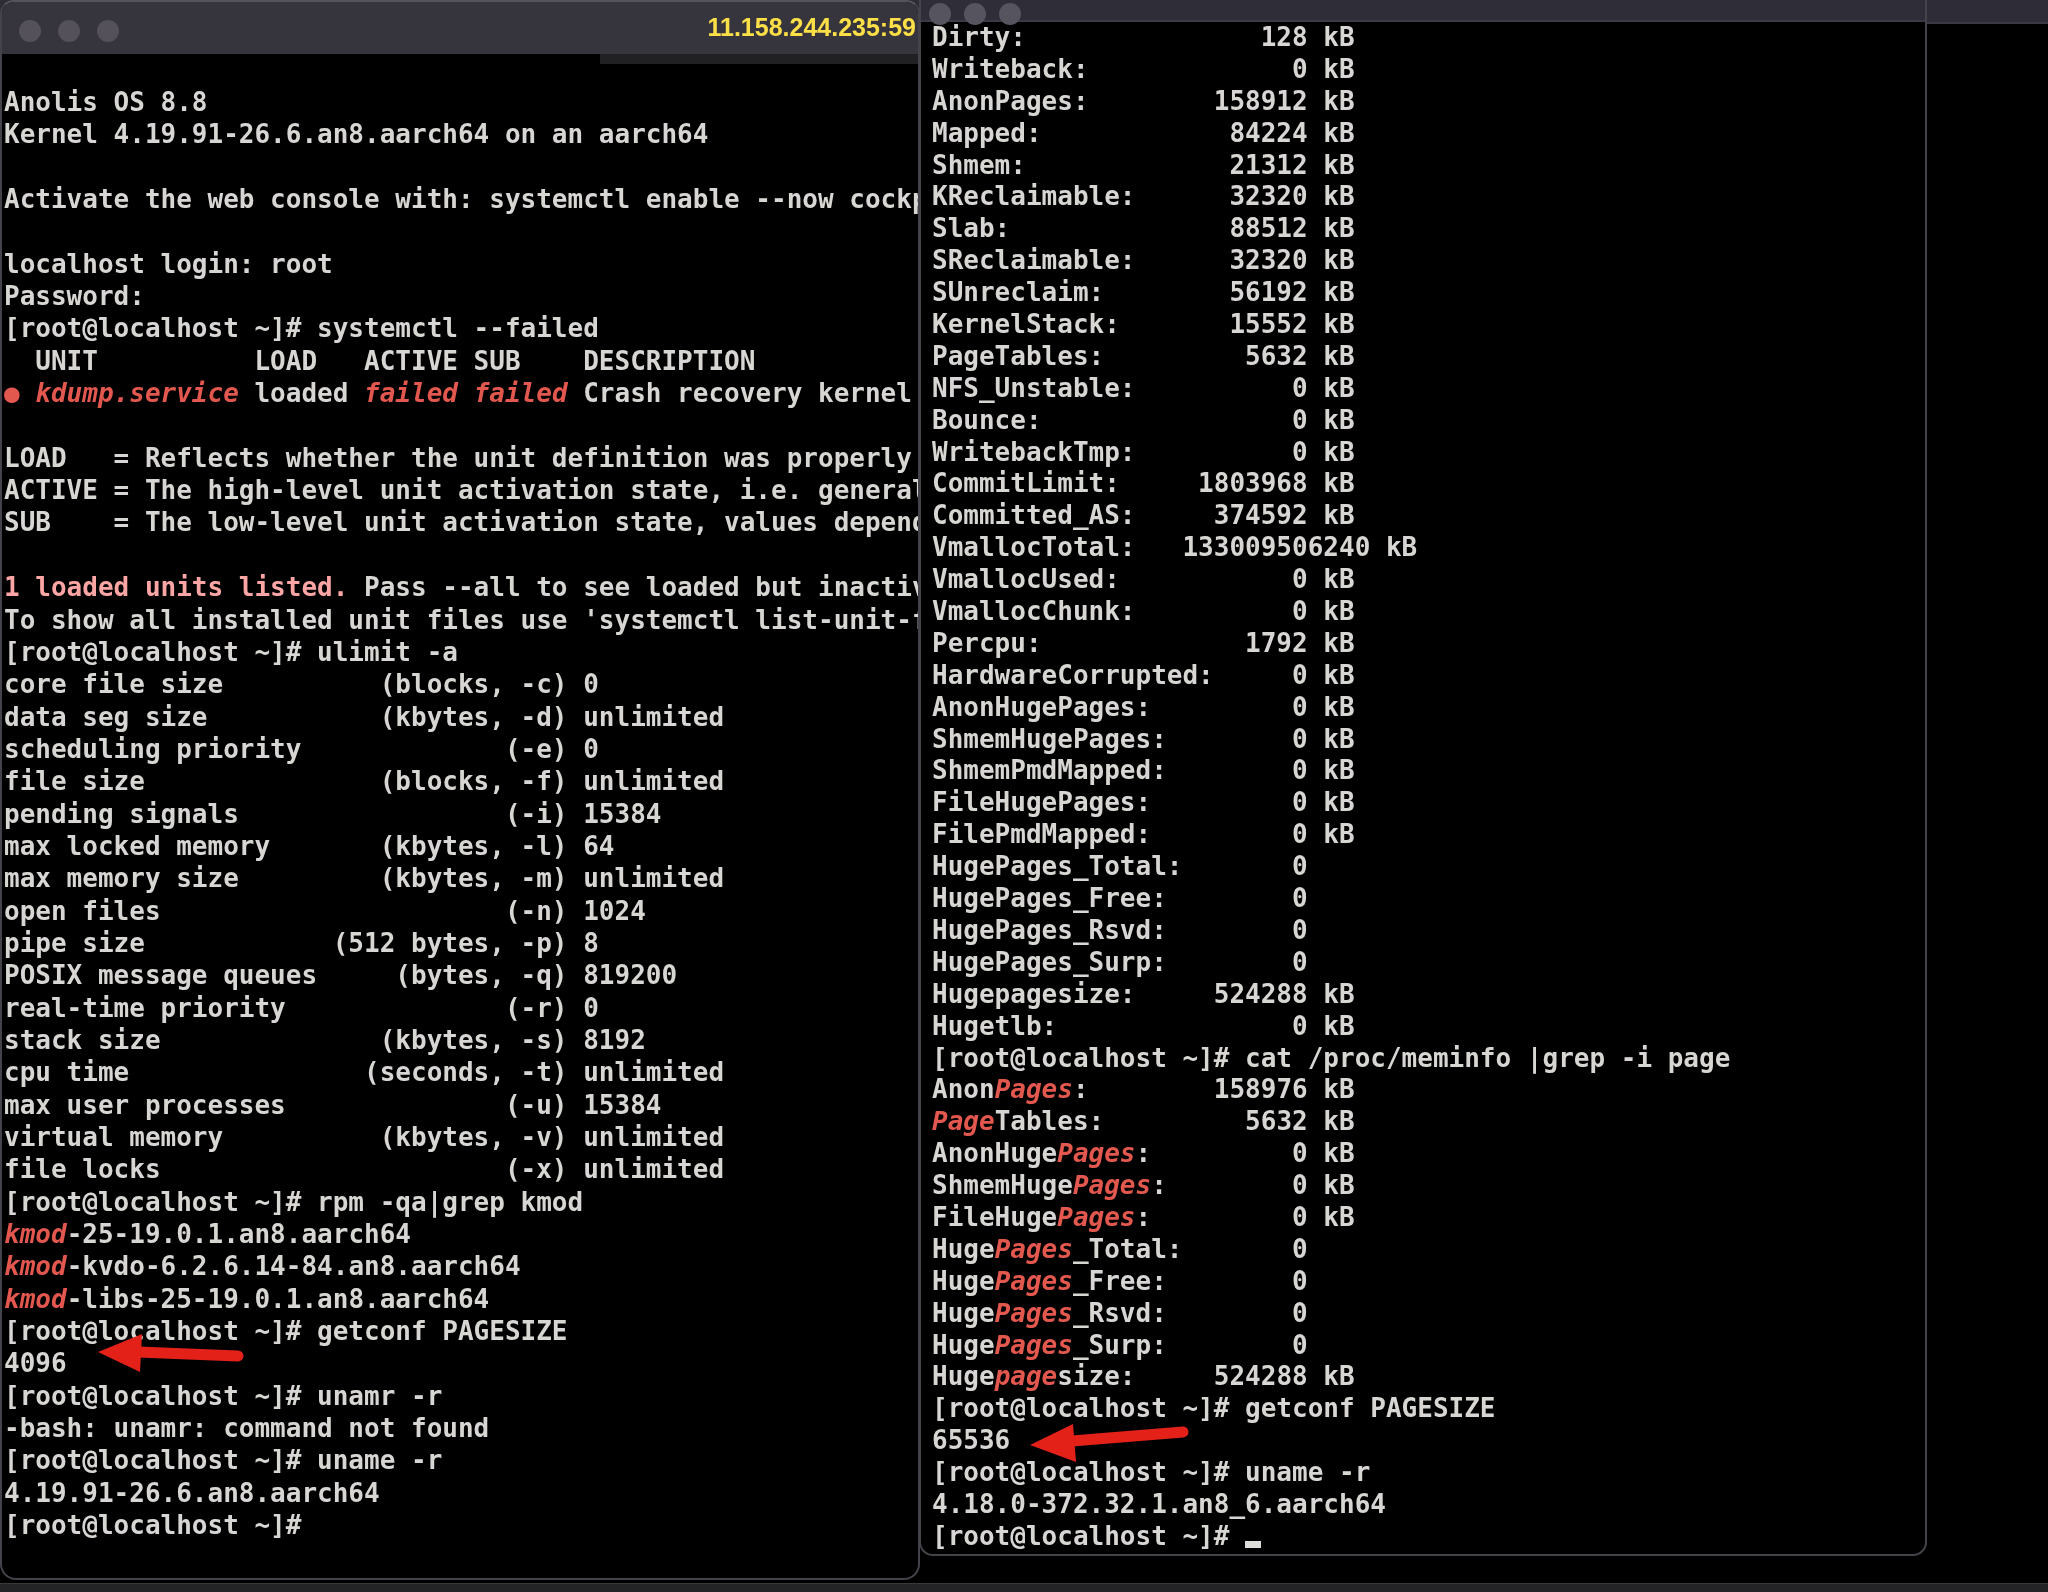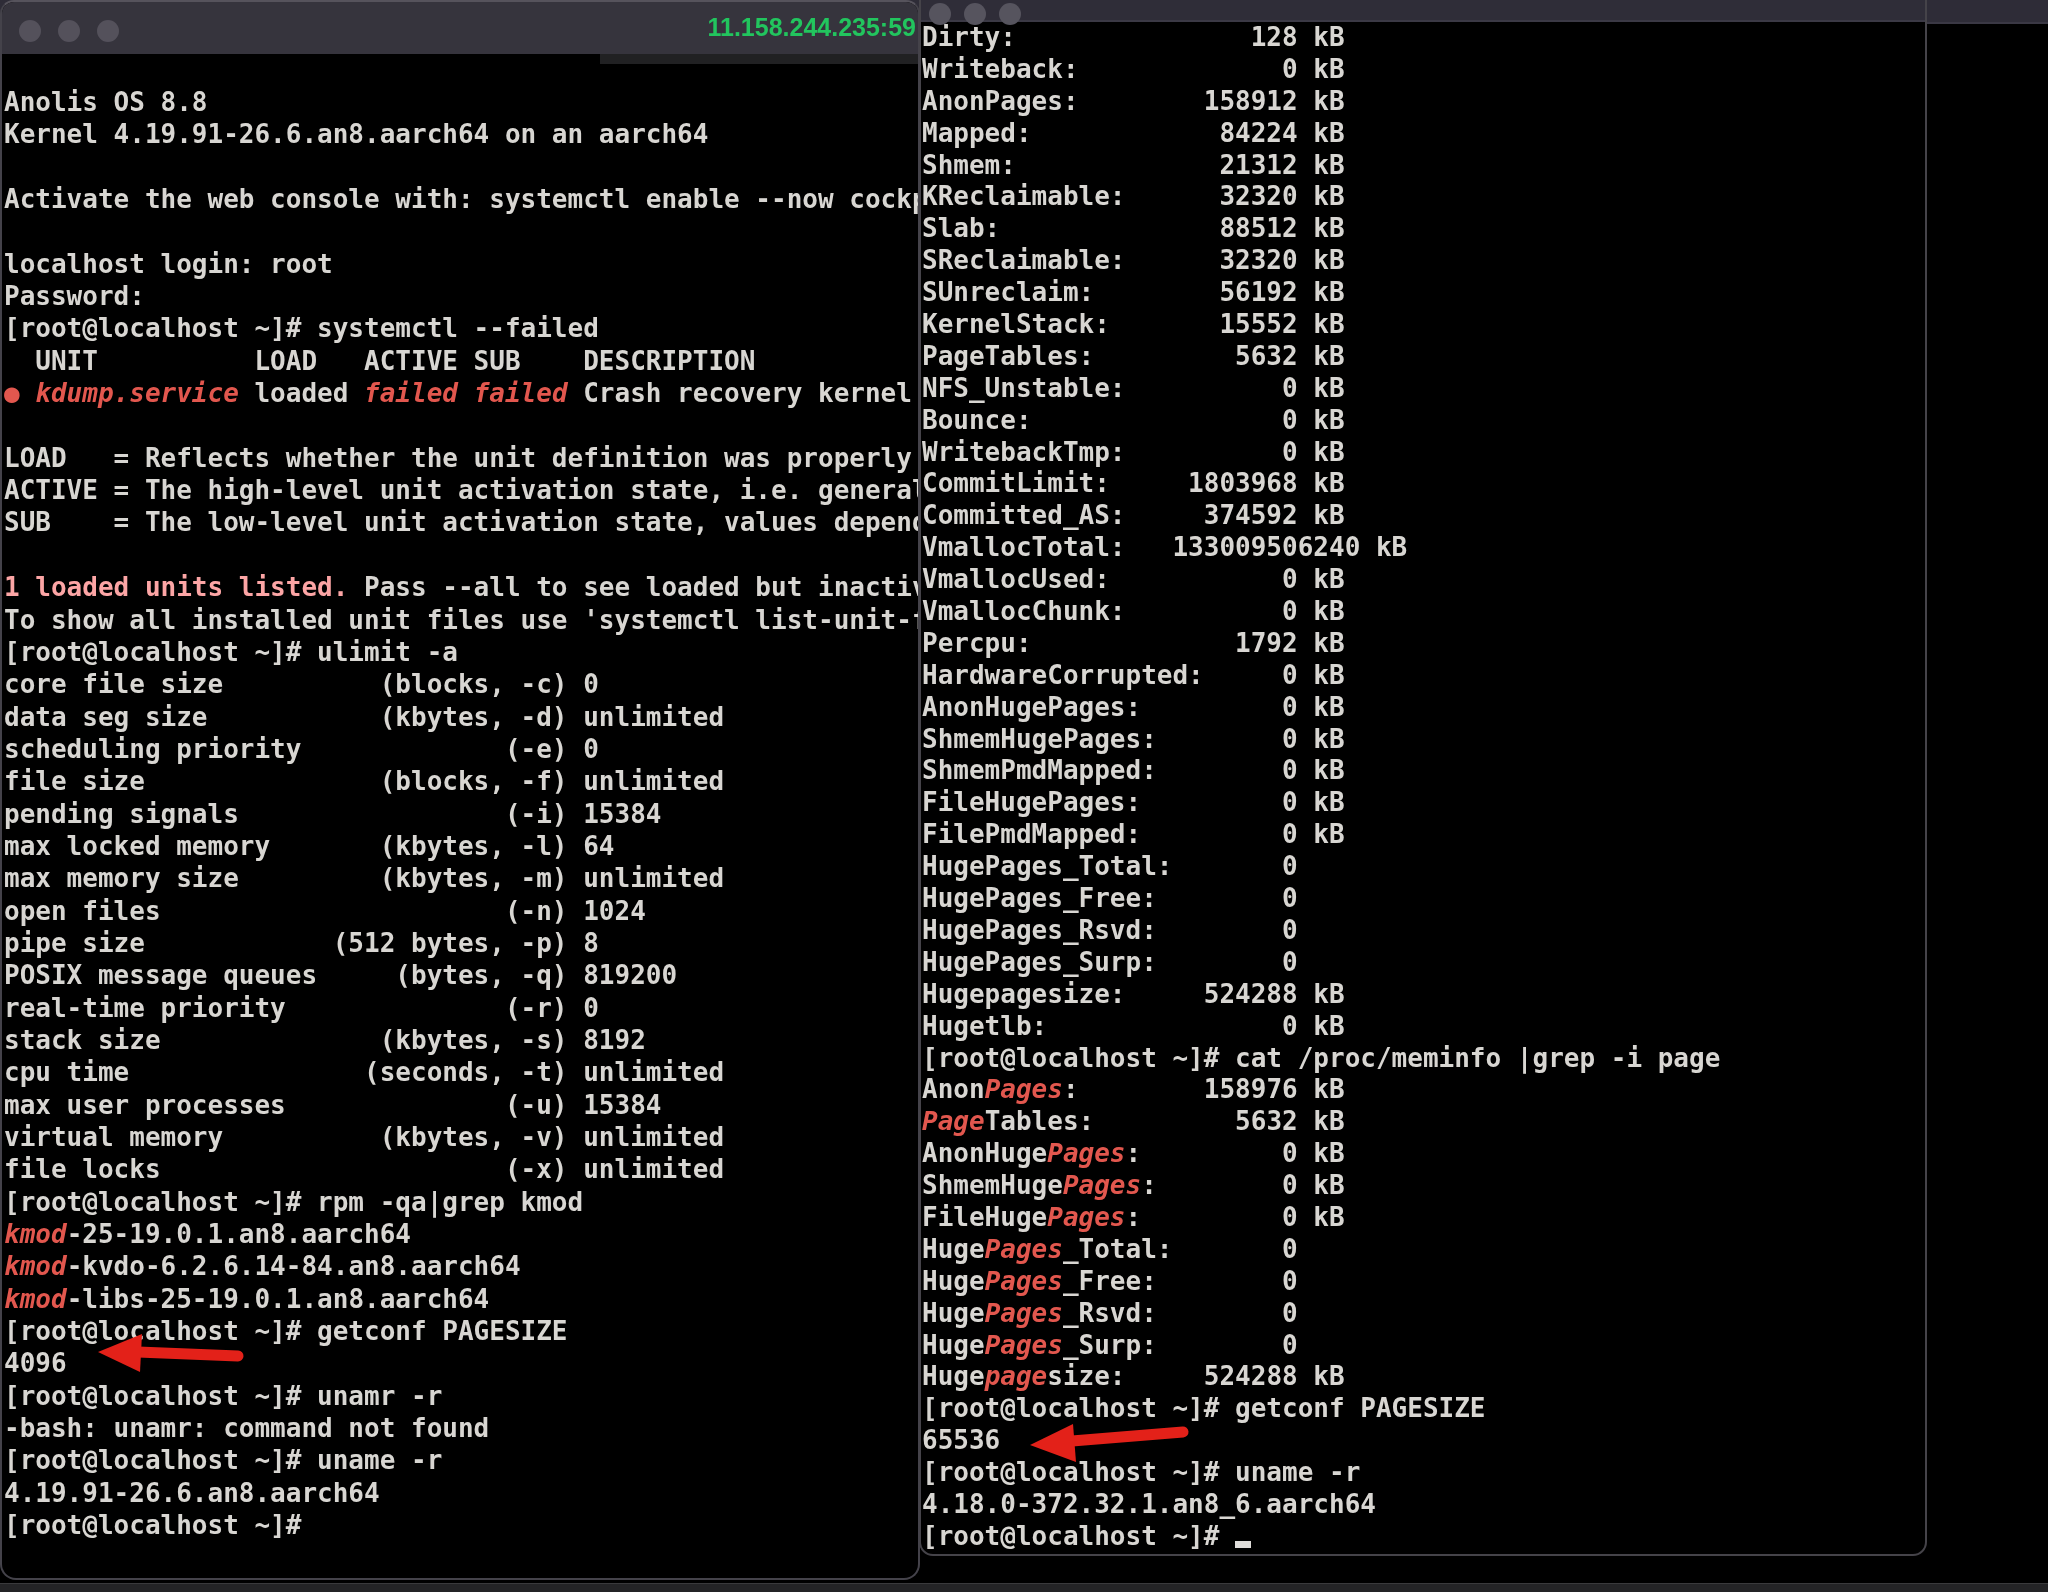--- a/index.html
+++ b/index.html
@@ -18,25 +18,25 @@
   .titlebar-right{height:52px;background:#2f2d38;border-bottom:2px solid #3b3945;}
   .sub-strip{position:absolute;left:598px;top:52px;width:320px;height:10px;background:#212123;}
 
   .lights{position:absolute;display:block;}
   .light{position:absolute;border-radius:50%;}
   .win-left .light{width:22px;height:22px;top:18px;background:#54515b;}
   .win-left .light.l1{left:17px;} .win-left .light.l2{left:56px;} .win-left .light.l3{left:95px;}
   .win-right .light{width:22px;height:22px;top:35px;background:#56545e;}
   .win-right .light.l1{left:8px;} .win-right .light.l2{left:43px;} .win-right .light.l3{left:78px;}
 
-  .title-text{position:absolute;top:11px;right:2px;font-family:"Liberation Sans",sans-serif;font-weight:bold;font-size:25px;color:#22c55e;white-space:nowrap;}
+  .title-text{position:absolute;top:11px;right:2px;font-family:"Liberation Sans",sans-serif;font-weight:bold;font-size:25px;color:#fde047;white-space:nowrap;}
 
   .screen{position:relative;white-space:pre;font-family:"DejaVu Sans Mono",monospace;font-weight:bold;font-size:26px;color:#d8d6d2;}
   .screen-left{padding:32px 0 0 2px;}
-  .screen-right{padding:0 0 0 1px;}
+  .screen-right{padding:0 0 0 11px;}
   .screen-left .tl{height:32.35px;line-height:32.35px;}
   .screen-right .tl{height:31.9px;line-height:31.9px;}
   .seg-fg{color:#d8d6d2;}
   .seg-red{color:#e2574e;font-style:italic;}
   .seg-bold{color:#fca5a5;}
   .seg-cursor{display:inline-block;width:16px;height:7px;background:#dfddda;vertical-align:-3px;}
 
   .arrow-layer{position:absolute;left:0;top:0;width:2048px;height:1592px;z-index:5;pointer-events:none;}
 </style>
 </head>

